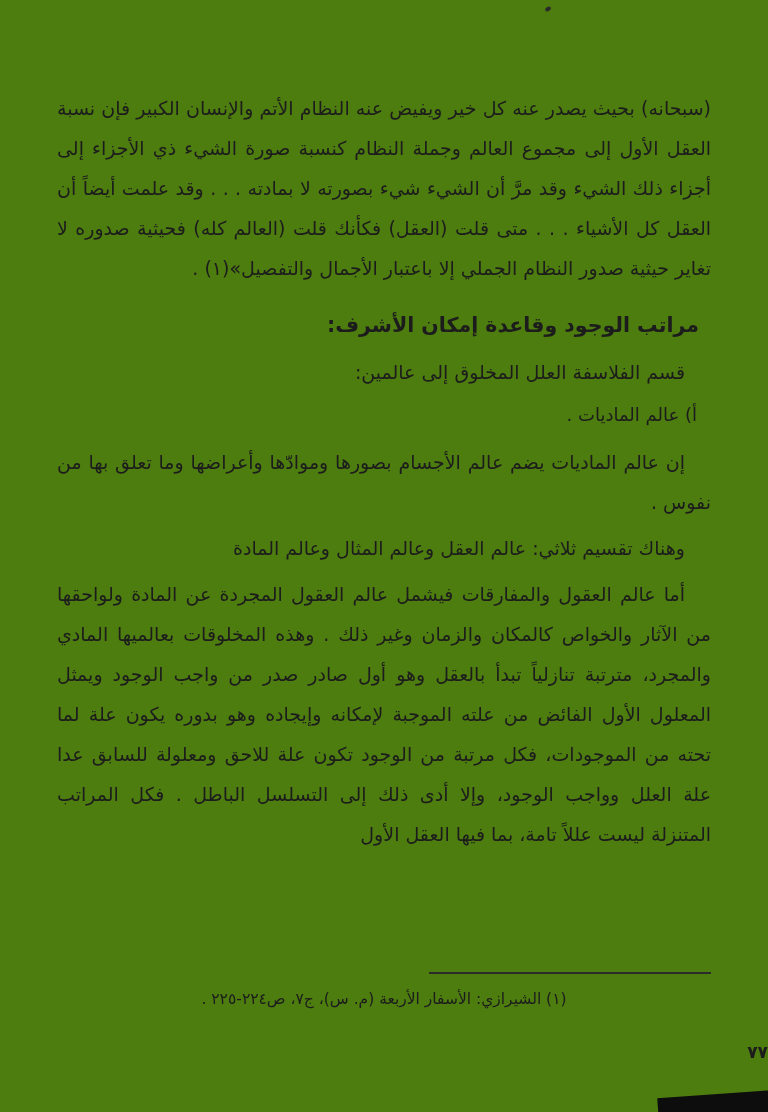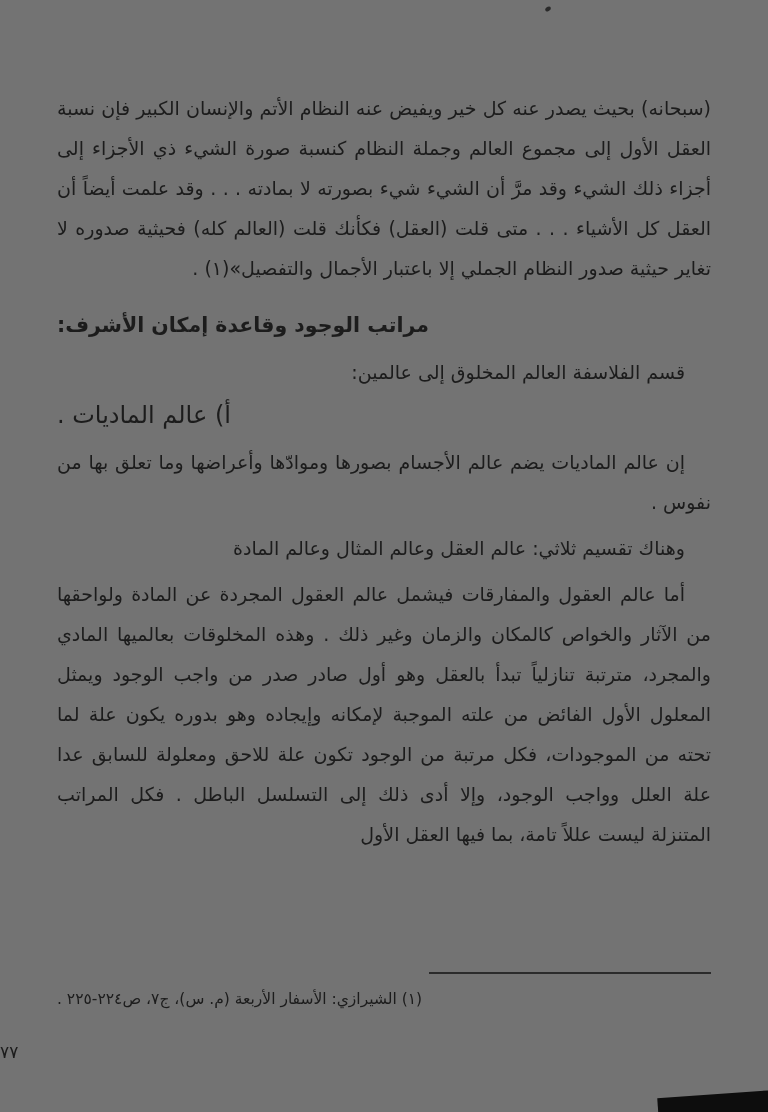--- a/index.html
+++ b/index.html
@@ -6,21 +6,21 @@
     html, body { margin: 0; padding: 0; }
     body {
       background: #ffffff;
       font-family: "DejaVu Sans", sans-serif;
     }
     .page {
       position: relative;
       width: 768px;
       height: 1112px;
       margin: 0 auto;
-      background: #737373;
+      background: #4d7c0f;
       overflow: hidden;
       direction: rtl;
       color: #1c1c1c;
     }
     .top-speck {
       position: absolute;
       top: 7px;
       left: 545px;
       width: 6px;
       height: 4px;
@@ -41,55 +41,56 @@
       text-align: justify;
       text-justify: inter-word;
     }
     .para.indent { text-indent: 26px; }
     .para.spaced { margin-top: 6px; }
     .heading {
       margin: 16px 12px 6px 0;
       font-size: 20.5px;
       font-weight: bold;
       line-height: 42px;
-      text-align: left;
+      text-align: right;
     }
     .list-item {
       margin: 2px 0;
       padding-right: 14px;
-      font-size: 24px;
+      font-size: 18px;
       line-height: 42px;
-      text-align: left;
+      text-align: right;
     }
     .footnote-rule {
       position: absolute;
       top: 972px;
       right: 57px;
       width: 282px;
       height: 2px;
       background: #2b2b2b;
     }
     .footnote {
       position: absolute;
       top: 986px;
       right: 57px;
       left: 57px;
       margin: 0;
       font-size: 15.5px;
       line-height: 26px;
-      text-align: left;
+      text-align: center;
     }
     .page-number {
       position: absolute;
       top: 1042px;
       right: 0;
       left: 0;
-      text-align: left;
+      text-align: right;
       font-size: 17px;
       letter-spacing: 2px;
+      font-weight: bold;
     }
     .corner-mark {
       position: absolute;
       right: -8px;
       bottom: -8px;
       width: 118px;
       height: 26px;
       background: #0d0d0d;
       transform: rotate(-4deg);
     }
@@ -99,21 +100,21 @@
 
 <div class="page">
 
   <span class="top-speck"></span>
 
   <div class="text-block">
     <p class="para">(سبحانه) بحيث يصدر عنه كل خير ويفيض عنه النظام الأتم والإنسان الكبير فإن نسبة العقل الأول إلى مجموع العالم وجملة النظام كنسبة صورة الشيء ذي الأجزاء إلى أجزاء ذلك الشيء وقد مرَّ أن الشيء شيء بصورته لا بمادته . . . وقد علمت أيضاً أن العقل كل الأشياء . . . متى قلت (العقل) فكأنك قلت (العالم كله) فحيثية صدوره لا تغاير حيثية صدور النظام الجملي إلا باعتبار الأجمال والتفصيل»(١) .</p>
 
     <h2 class="heading">مراتب الوجود وقاعدة إمكان الأشرف:</h2>
 
-    <p class="para indent">قسم الفلاسفة العالم المخلوق إلى عالمين:</p>
+    <p class="para indent">قسم الفلاسفة العلل المخلوق إلى عالمين:</p>
 
     <p class="list-item">أ) عالم الماديات .</p>
 
 
     <p class="para indent spaced">إن عالم الماديات يضم عالم الأجسام بصورها وموادّها وأعراضها وما تعلق بها من نفوس .</p>
 
     <p class="para indent spaced">وهناك تقسيم ثلاثي: عالم العقل وعالم المثال وعالم المادة</p>
 
     <p class="para indent spaced">أما عالم العقول والمفارقات فيشمل عالم العقول المجردة عن المادة ولواحقها من الآثار والخواص كالمكان والزمان وغير ذلك . وهذه المخلوقات بعالميها المادي والمجرد، مترتبة تنازلياً تبدأ بالعقل وهو أول صادر صدر من واجب الوجود ويمثل المعلول الأول الفائض من علته الموجبة لإمكانه وإيجاده وهو بدوره يكون علة لما تحته من الموجودات، فكل مرتبة من الوجود تكون علة للاحق ومعلولة للسابق عدا علة العلل وواجب الوجود، وإلا أدى ذلك إلى التسلسل الباطل . فكل المراتب المتنزلة ليست عللاً تامة، بما فيها العقل الأول</p>
   </div>

